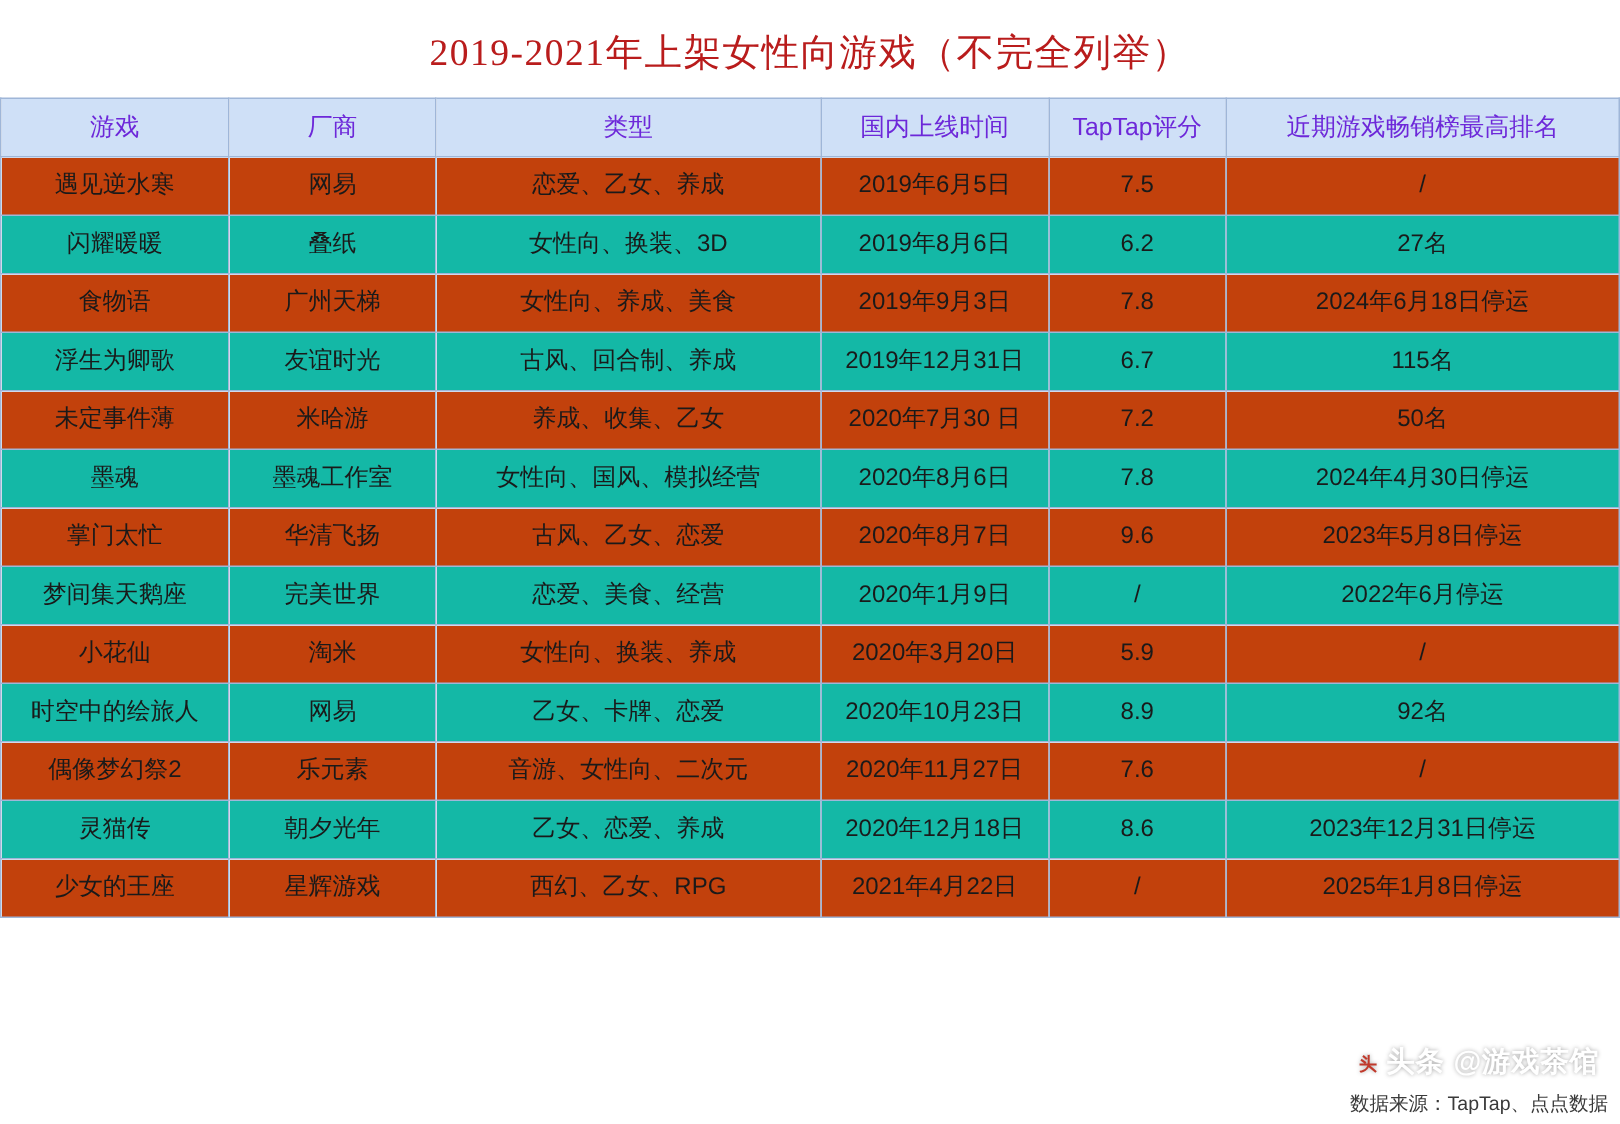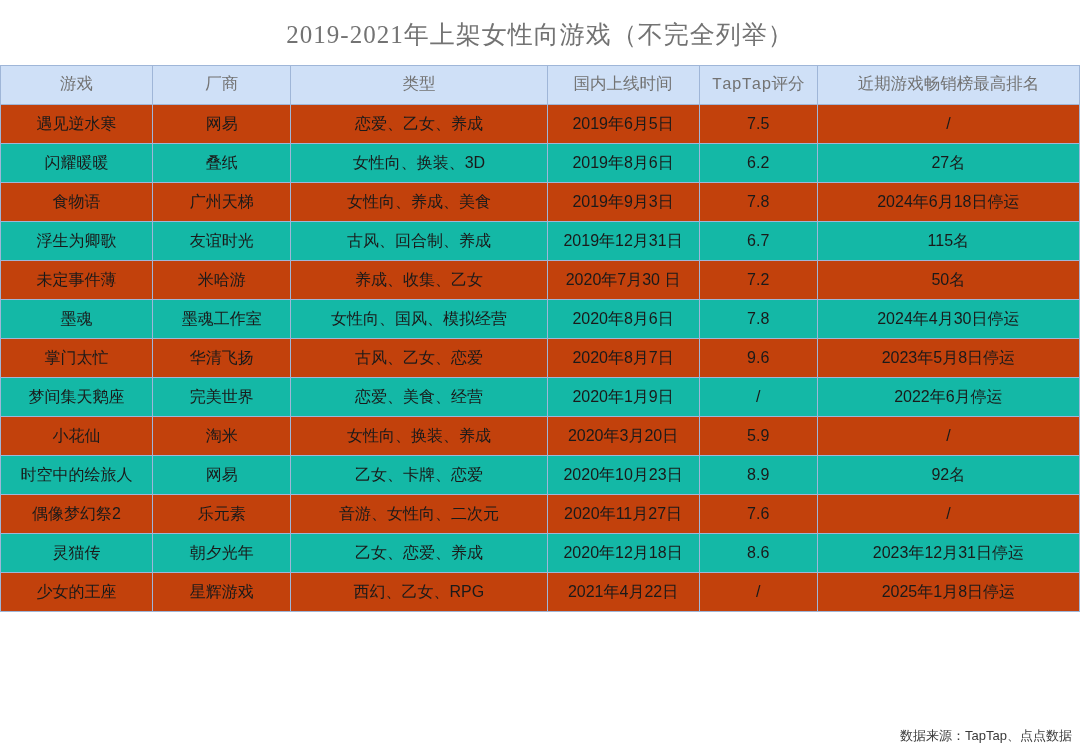--- a/index.html
+++ b/index.html
@@ -15,21 +15,21 @@
   }
   .page {
     position: relative;
     width: 1080px;
     height: 749px;
     box-sizing: border-box;
   }
   .title {
     text-align: center;
     font-size: 25px;
-    color: #737373;
+    color: #b91c1c;
     letter-spacing: 1px;
     padding: 18px 0 14px 0;
     font-family: "Liberation Serif", "DejaVu Serif", serif;
     white-space: nowrap;
   }
   table.grid {
     border-collapse: collapse;
     table-layout: fixed;
     width: 1080px;
     font-size: 16px;
@@ -42,23 +42,22 @@
     padding: 0;
     height: 38px;
     line-height: 1.15;
     white-space: nowrap;
     overflow: hidden;
     font-weight: normal;
   }
   thead th {
     background: #cfe0f7;
     font-size: 16.5px;
-    color: #737373;
+    color: #6d28d9;
     height: 40px;
-    font-family: Liberation Mono, monospace;
   }
   tbody tr.odd td {
     background: #c2410c;
   }
   tbody tr.even td {
     background: #14b8a6;
   }
   .col-game   { width: 152px; }
   .col-maker  { width: 138px; }
   .col-type   { width: 256px; }
@@ -226,16 +225,19 @@
           <td>少女的王座</td>
           <td>星辉游戏</td>
           <td>西幻、乙女、RPG</td>
           <td>2021年4月22日</td>
           <td>/</td>
           <td>2025年1月8日停运</td>
         </tr>
       </tbody>
   </table>
 
+  <div class="watermark">
+    <span class="wm-dot">头</span><span>头条 @游戏茶馆</span>
+  </div>
 
   <div class="footer">数据来源：TapTap、点点数据</div>
 
 </div>
 
 </body></html>

